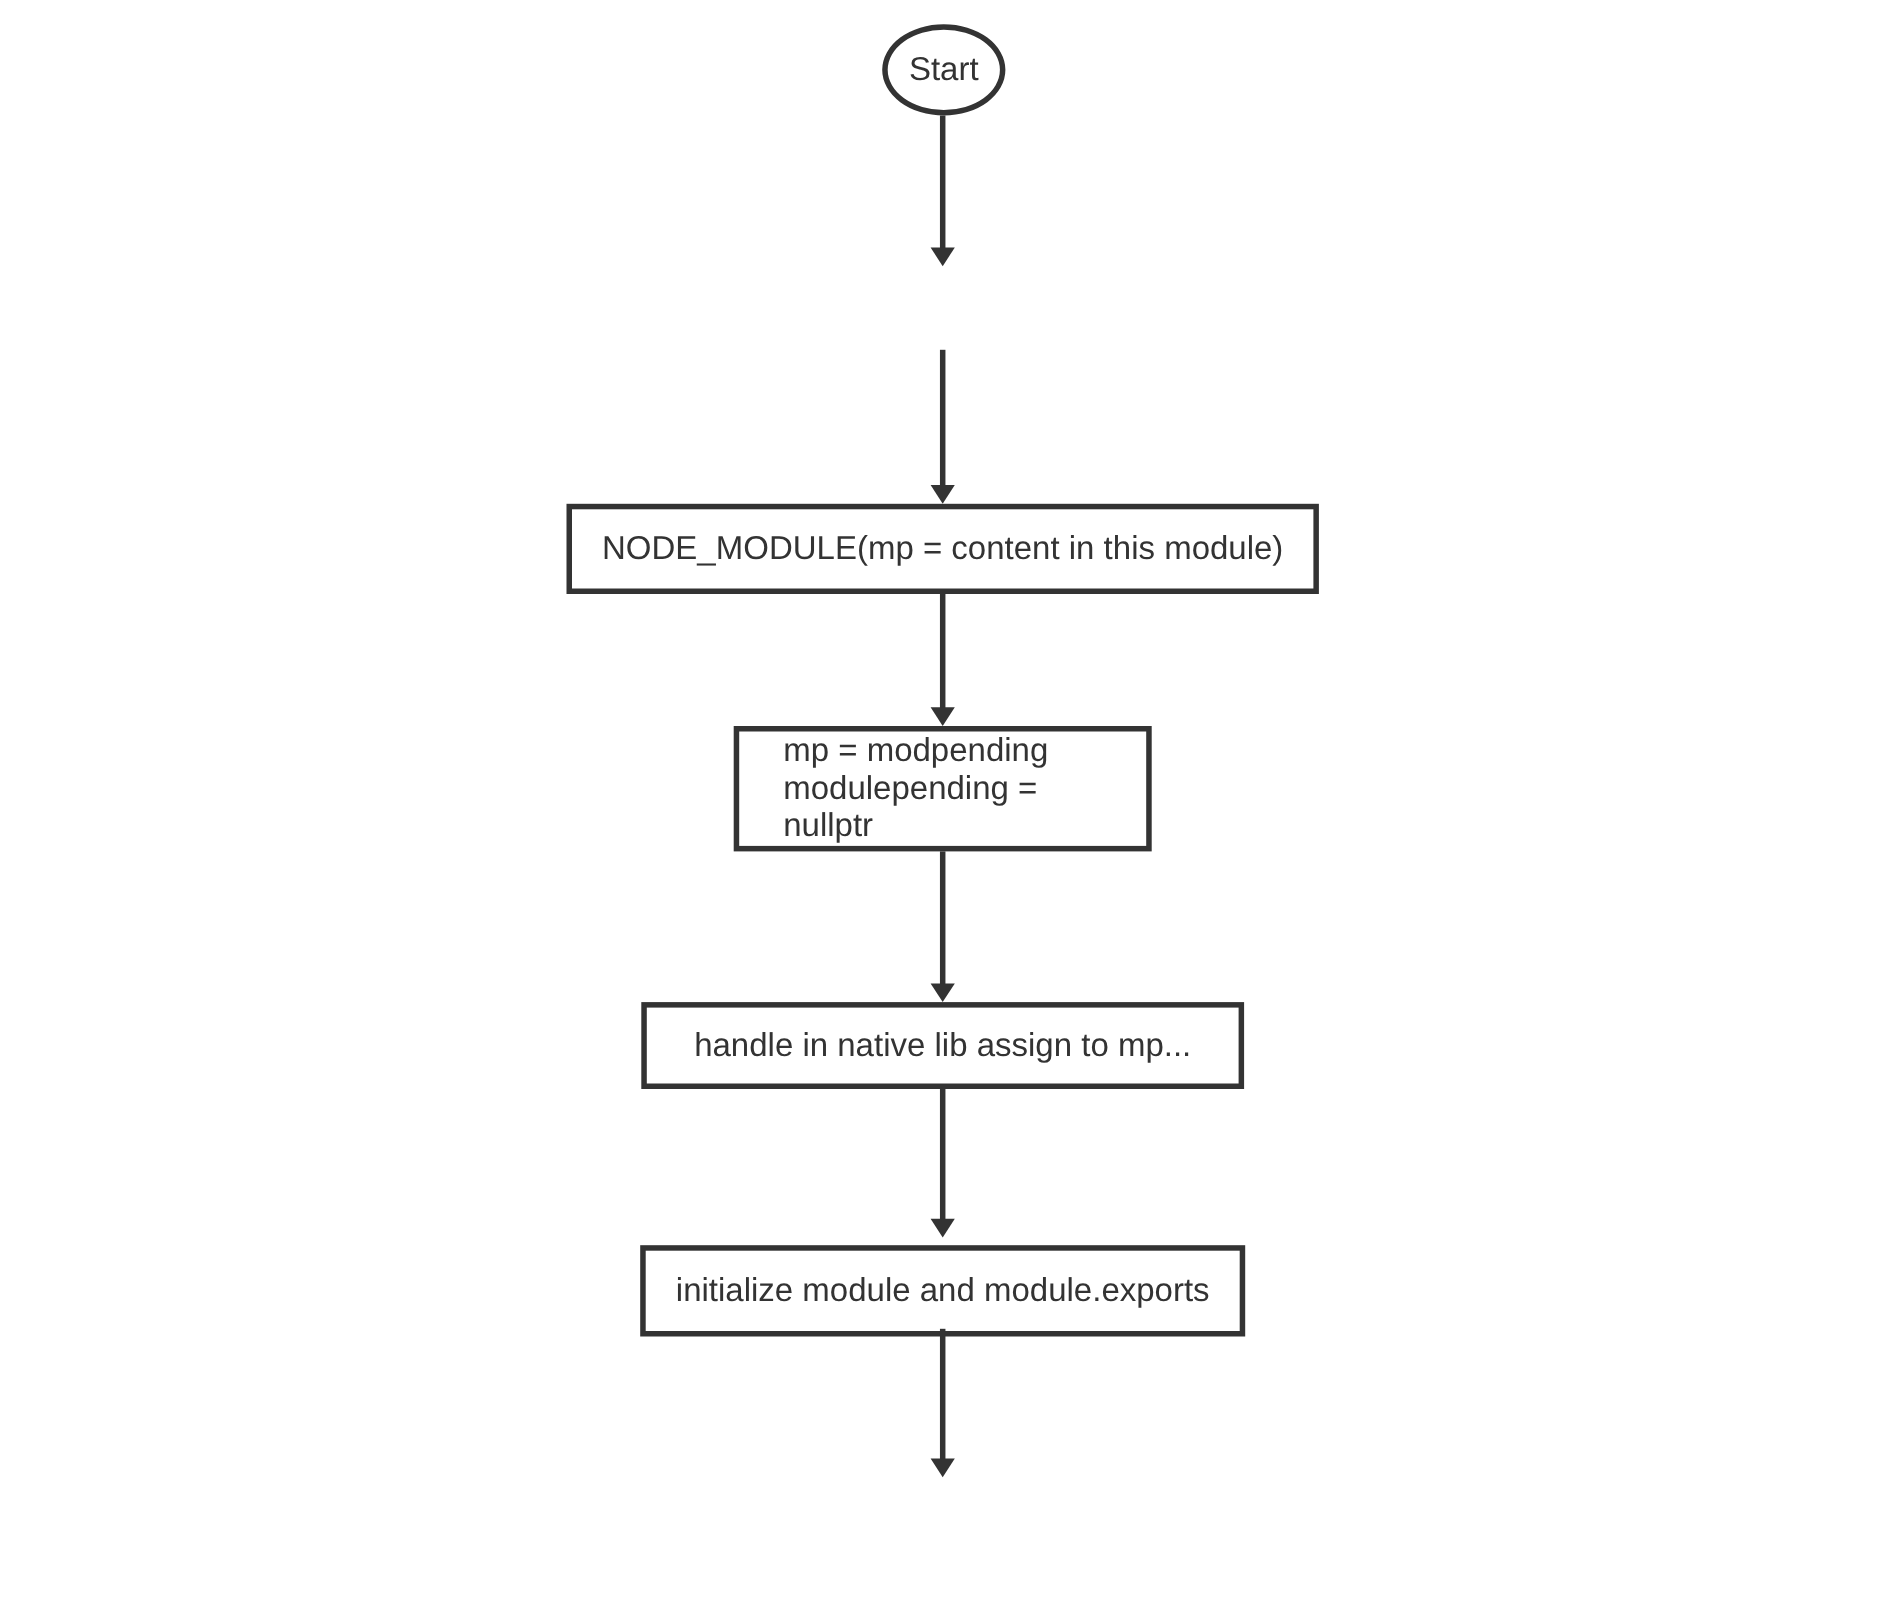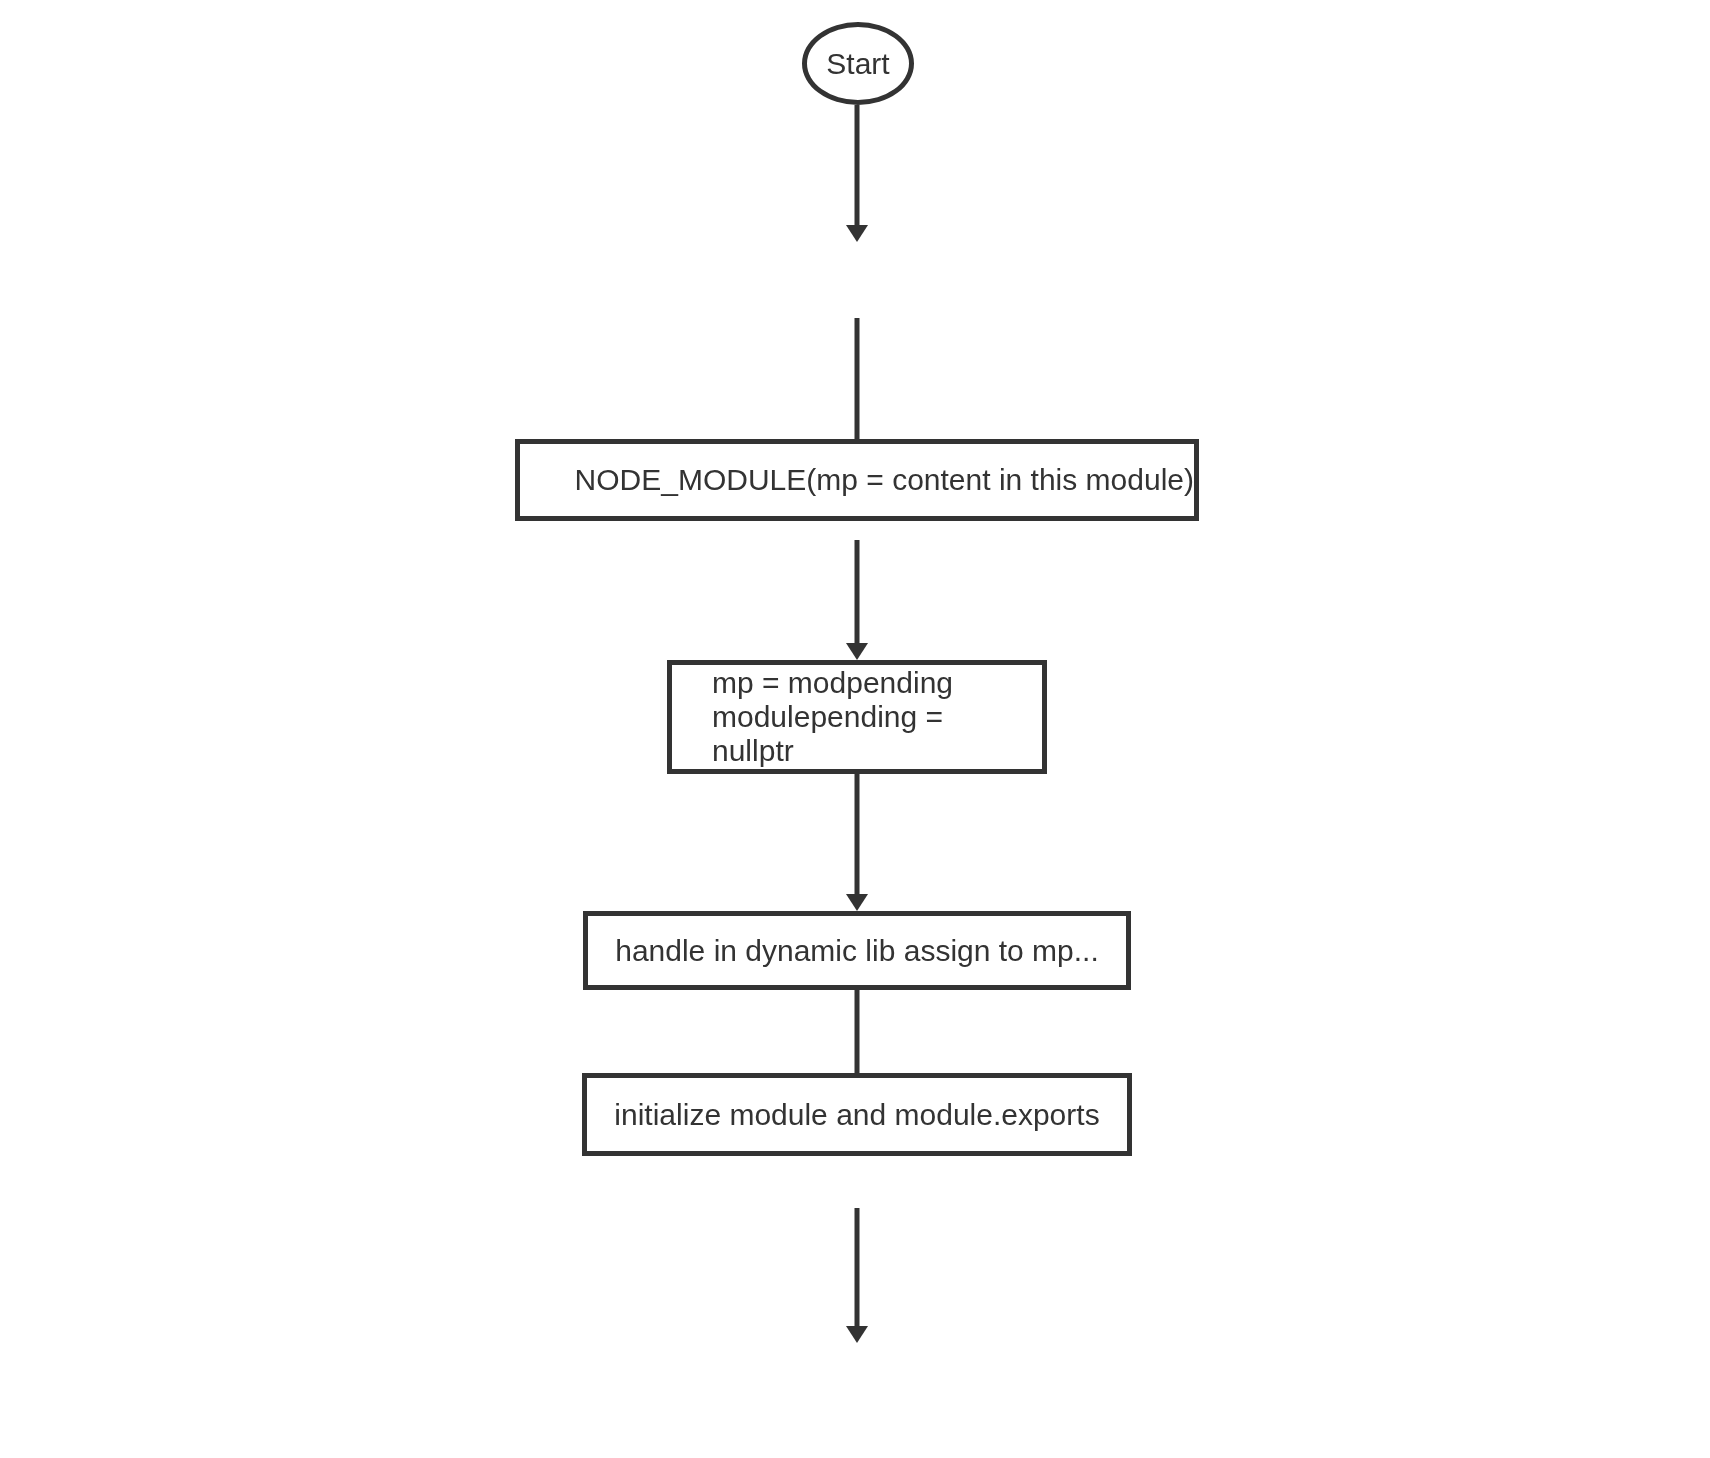--- a/index.html
+++ b/index.html
@@ -79,49 +79,49 @@
     <div class="edge-line"></div>
     <div class="edge-head"></div>
   </div>
 
 
   <div class="edge" style="left:857px; top:318px; height:140px;">
     <div class="edge-line"></div>
     <div class="edge-head"></div>
   </div>
 
-  <div class="node" style="left:515px; top:439px; width:684px; height:82px;justify-content:flex-end;">
+  <div class="node" style="left:515px; top:458px; width:684px; height:82px;">
     <span class="lbl">NODE_MODULE(mp = content in this module)</span>
   </div>
 
   <div class="edge" style="left:857px; top:540px; height:120px;">
     <div class="edge-line"></div>
     <div class="edge-head"></div>
   </div>
 
   <div class="node align-left" style="left:667px; top:660px; width:380px; height:114px;padding-left:40px;">
     <span class="lbl">mp = modpending
 modulepending = nullptr</span>
   </div>
 
   <div class="edge" style="left:857px; top:774px; height:137px;">
     <div class="edge-line"></div>
     <div class="edge-head"></div>
   </div>
 
   <div class="node" style="left:583px; top:911px; width:548px; height:79px;">
-    <span class="lbl">handle in dynamic lib assign to mp...</span>
+    <span class="lbl">handle in native lib assign to mp...</span>
   </div>
 
   <div class="edge" style="left:857px; top:990px; height:135px;">
     <div class="edge-line"></div>
     <div class="edge-head"></div>
   </div>
 
-  <div class="node" style="left:582px; top:1073px; width:550px; height:83px;">
+  <div class="node" style="left:582px; top:1132px; width:550px; height:83px;">
     <span class="lbl">initialize module and module.exports</span>
   </div>
 
   <div class="edge" style="left:857px; top:1208px; height:135px;">
     <div class="edge-line"></div>
     <div class="edge-head"></div>
   </div>
 
 
 </div>

